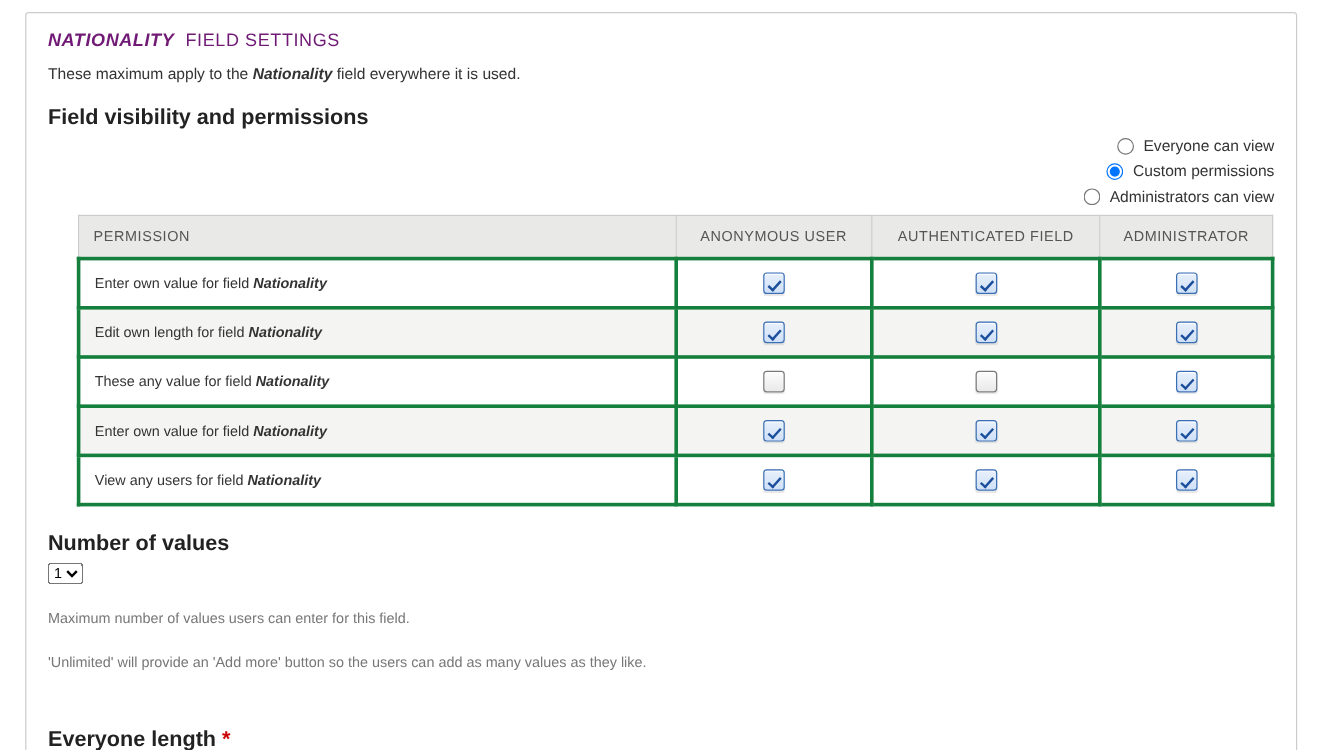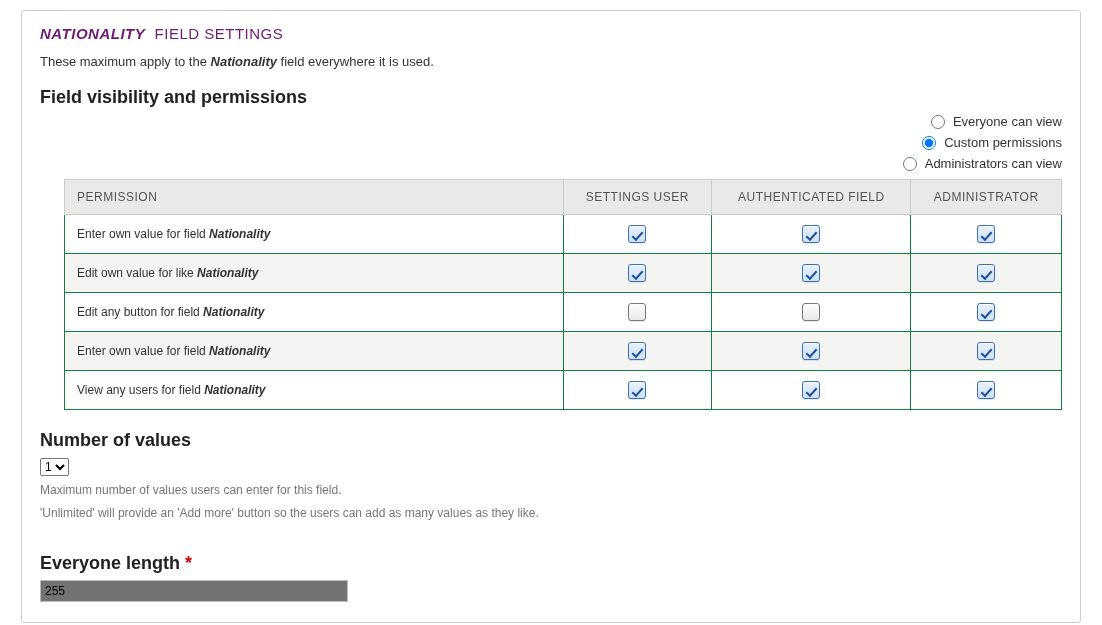--- a/index.html
+++ b/index.html
@@ -8,28 +8,28 @@
   h2.title .fld{font-style:italic;font-weight:700;}
   .intro{font-size:13px;color:#333;margin:12px 0 18px;}
   .intro .fld{font-style:italic;font-weight:700;}
   .subhead{font-size:18px;font-weight:700;color:#222;margin:8px 0 6px;}
   .radio-row{display:flex;align-items:center;gap:8px;font-size:13px;color:#333;margin:6px 0;justify-content:flex-end;}
   input[type=radio],input[type=checkbox]{width:14px;height:14px;margin:0;}
   .perm-wrap{margin:8px 0 20px 24px;}
   table.perm{width:100%;border-collapse:collapse;font-size:12px;color:#333;}
   table.perm th{background:#e9e9e7;border:1px solid #ccc;padding:10px 12px;font-weight:400;letter-spacing:.5px;color:#555;text-align:center;}
   table.perm th.first{text-align:left;}
-  table.perm td{border:1px solid #15803d;padding:10px 12px;text-align:center;}
+  table.perm td{border:3px solid #15803d;padding:10px 12px;text-align:center;}
   table.perm td.first{text-align:left;}
   table.perm tr.alt td{background:#f4f4f2;}
   table.perm td.first .fld{font-style:italic;font-weight:700;}
   .cb{display:inline-block;width:16px;height:16px;border:1px solid #7a7a7a;border-radius:3px;background:linear-gradient(#fdfdfd,#e9e9e9);box-shadow:inset 0 1px 0 #fff,0 1px 1px rgba(0,0,0,.1);position:relative;vertical-align:middle;}
   .cb.on{background:linear-gradient(#e8f0fb,#cfe0f7);border-color:#3b6fb5;}
   .cb.on::after{content:"";position:absolute;left:3px;top:6px;width:9px;height:4px;border-left:2px solid #1b4f9c;border-bottom:2px solid #1b4f9c;transform:rotate(-48deg);}
-  .helptext{font-size:12px;color:#777;margin:6px 0;line-height:1.45;}
+  .helptext{font-size:12px;color:#777;margin:20px 0;line-height:1.45;}
   select{font-size:12px;}
   input[type=text]{font-size:12px;padding:3px 4px;border:1px solid #bbb;background:#737373;width:308px;box-sizing:border-box;}
   .req{color:#c00;}
   .block{margin:14px 0 0 0;}
   .sep{height:10px;}
 </style>
 </head>
 <body>
 
 <div class="panel">
@@ -56,40 +56,40 @@
   <label class="radio-row">
     <input type="radio" name="vis" style="">
     <span>Administrators can view</span>
   </label>
 
   <div class="perm-wrap">
     <table class="perm">
       <thead>
         <tr>
           <th class="first" style="width:50%;">PERMISSION</th>
-          <th>SETTINGS USER</th>
+          <th>ANONYMOUS USER</th>
           <th>AUTHENTICATED FIELD</th>
           <th>ADMINISTRATOR</th>
         </tr>
       </thead>
       <tbody id="perm-body">
           <tr>
             <td class="first"><span>Enter own value for field </span><span class="fld">Nationality</span></td>
             <td><span class="cb on" role="checkbox" aria-checked="true"></span></td>
             <td><span class="cb on" role="checkbox" aria-checked="true"></span></td>
             <td><span class="cb on" role="checkbox" aria-checked="true"></span></td>
           </tr>
           <tr class="alt">
-            <td class="first"><span>Edit own value for like </span><span class="fld">Nationality</span></td>
+            <td class="first"><span>Edit own length for field </span><span class="fld">Nationality</span></td>
             <td><span class="cb on" role="checkbox" aria-checked="true"></span></td>
             <td><span class="cb on" role="checkbox" aria-checked="true"></span></td>
             <td><span class="cb on" role="checkbox" aria-checked="true"></span></td>
           </tr>
           <tr>
-            <td class="first"><span>Edit any button for field </span><span class="fld">Nationality</span></td>
+            <td class="first"><span>These any value for field </span><span class="fld">Nationality</span></td>
             <td><span class="cb" role="checkbox" aria-checked="false"></span></td>
             <td><span class="cb" role="checkbox" aria-checked="false"></span></td>
             <td><span class="cb on" role="checkbox" aria-checked="true"></span></td>
           </tr>
           <tr class="alt">
             <td class="first"><span>Enter own value for field </span><span class="fld">Nationality</span></td>
             <td><span class="cb on" role="checkbox" aria-checked="true"></span></td>
             <td><span class="cb on" role="checkbox" aria-checked="true"></span></td>
             <td><span class="cb on" role="checkbox" aria-checked="true"></span></td>
           </tr>

